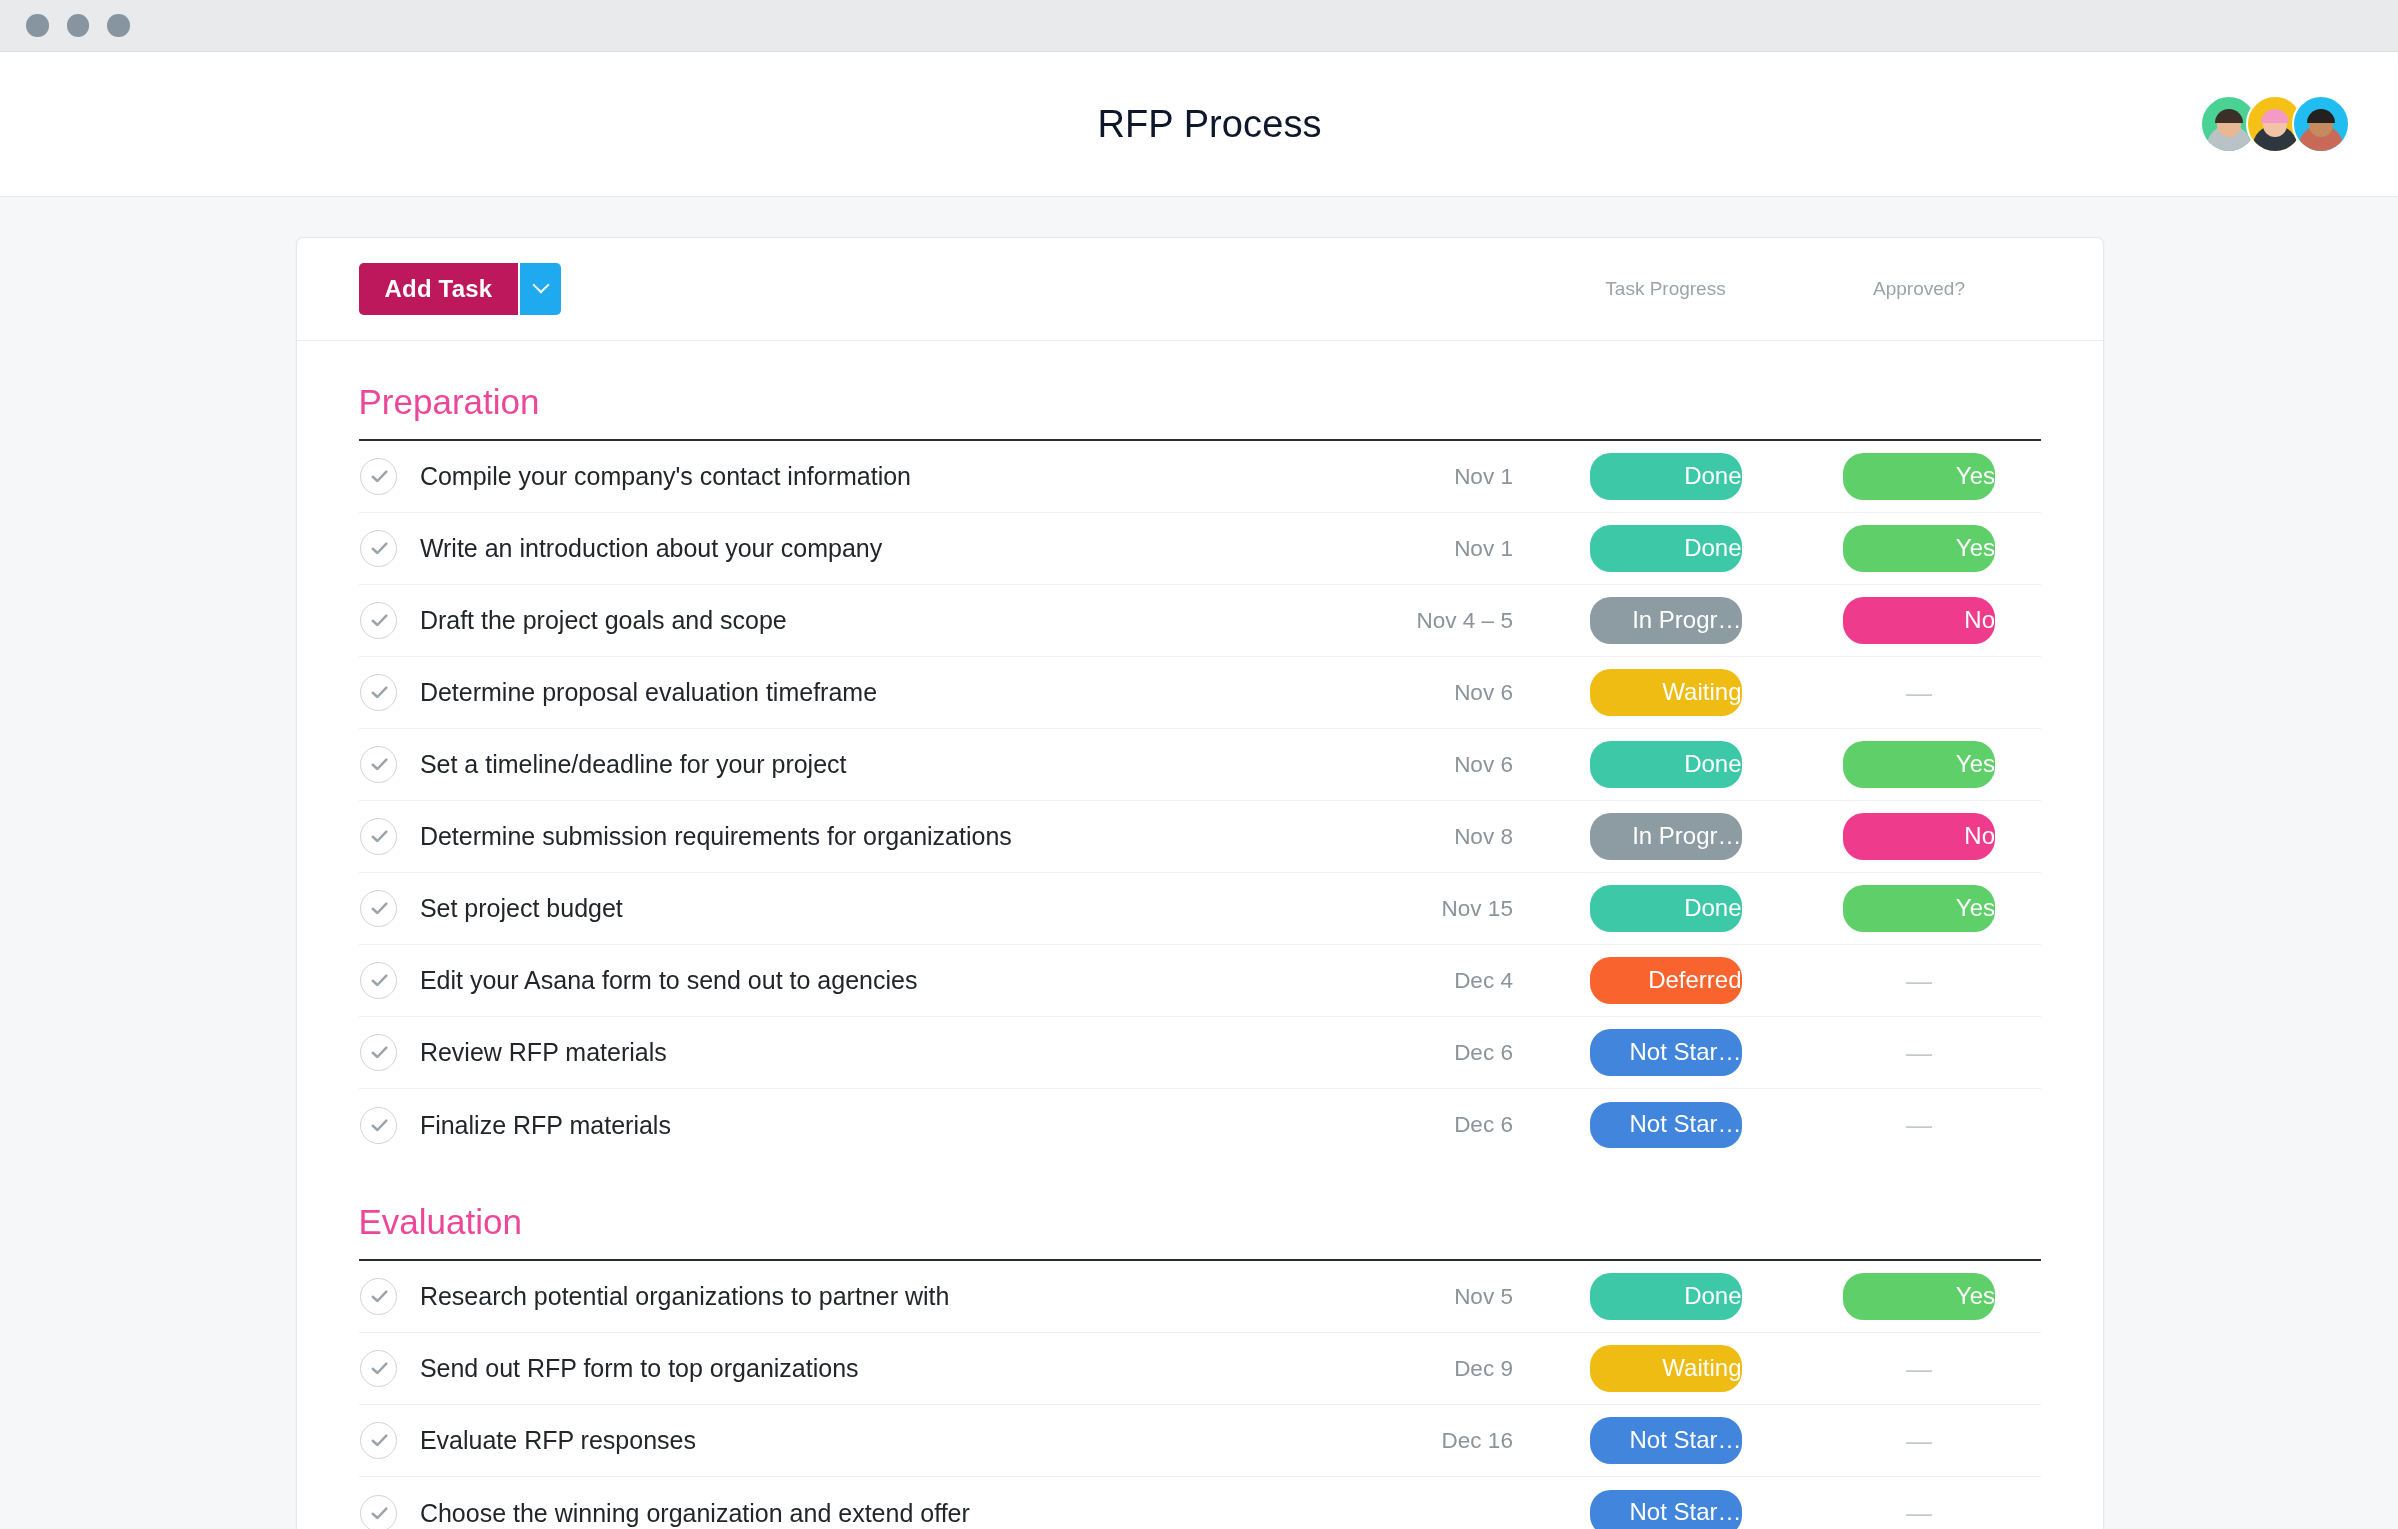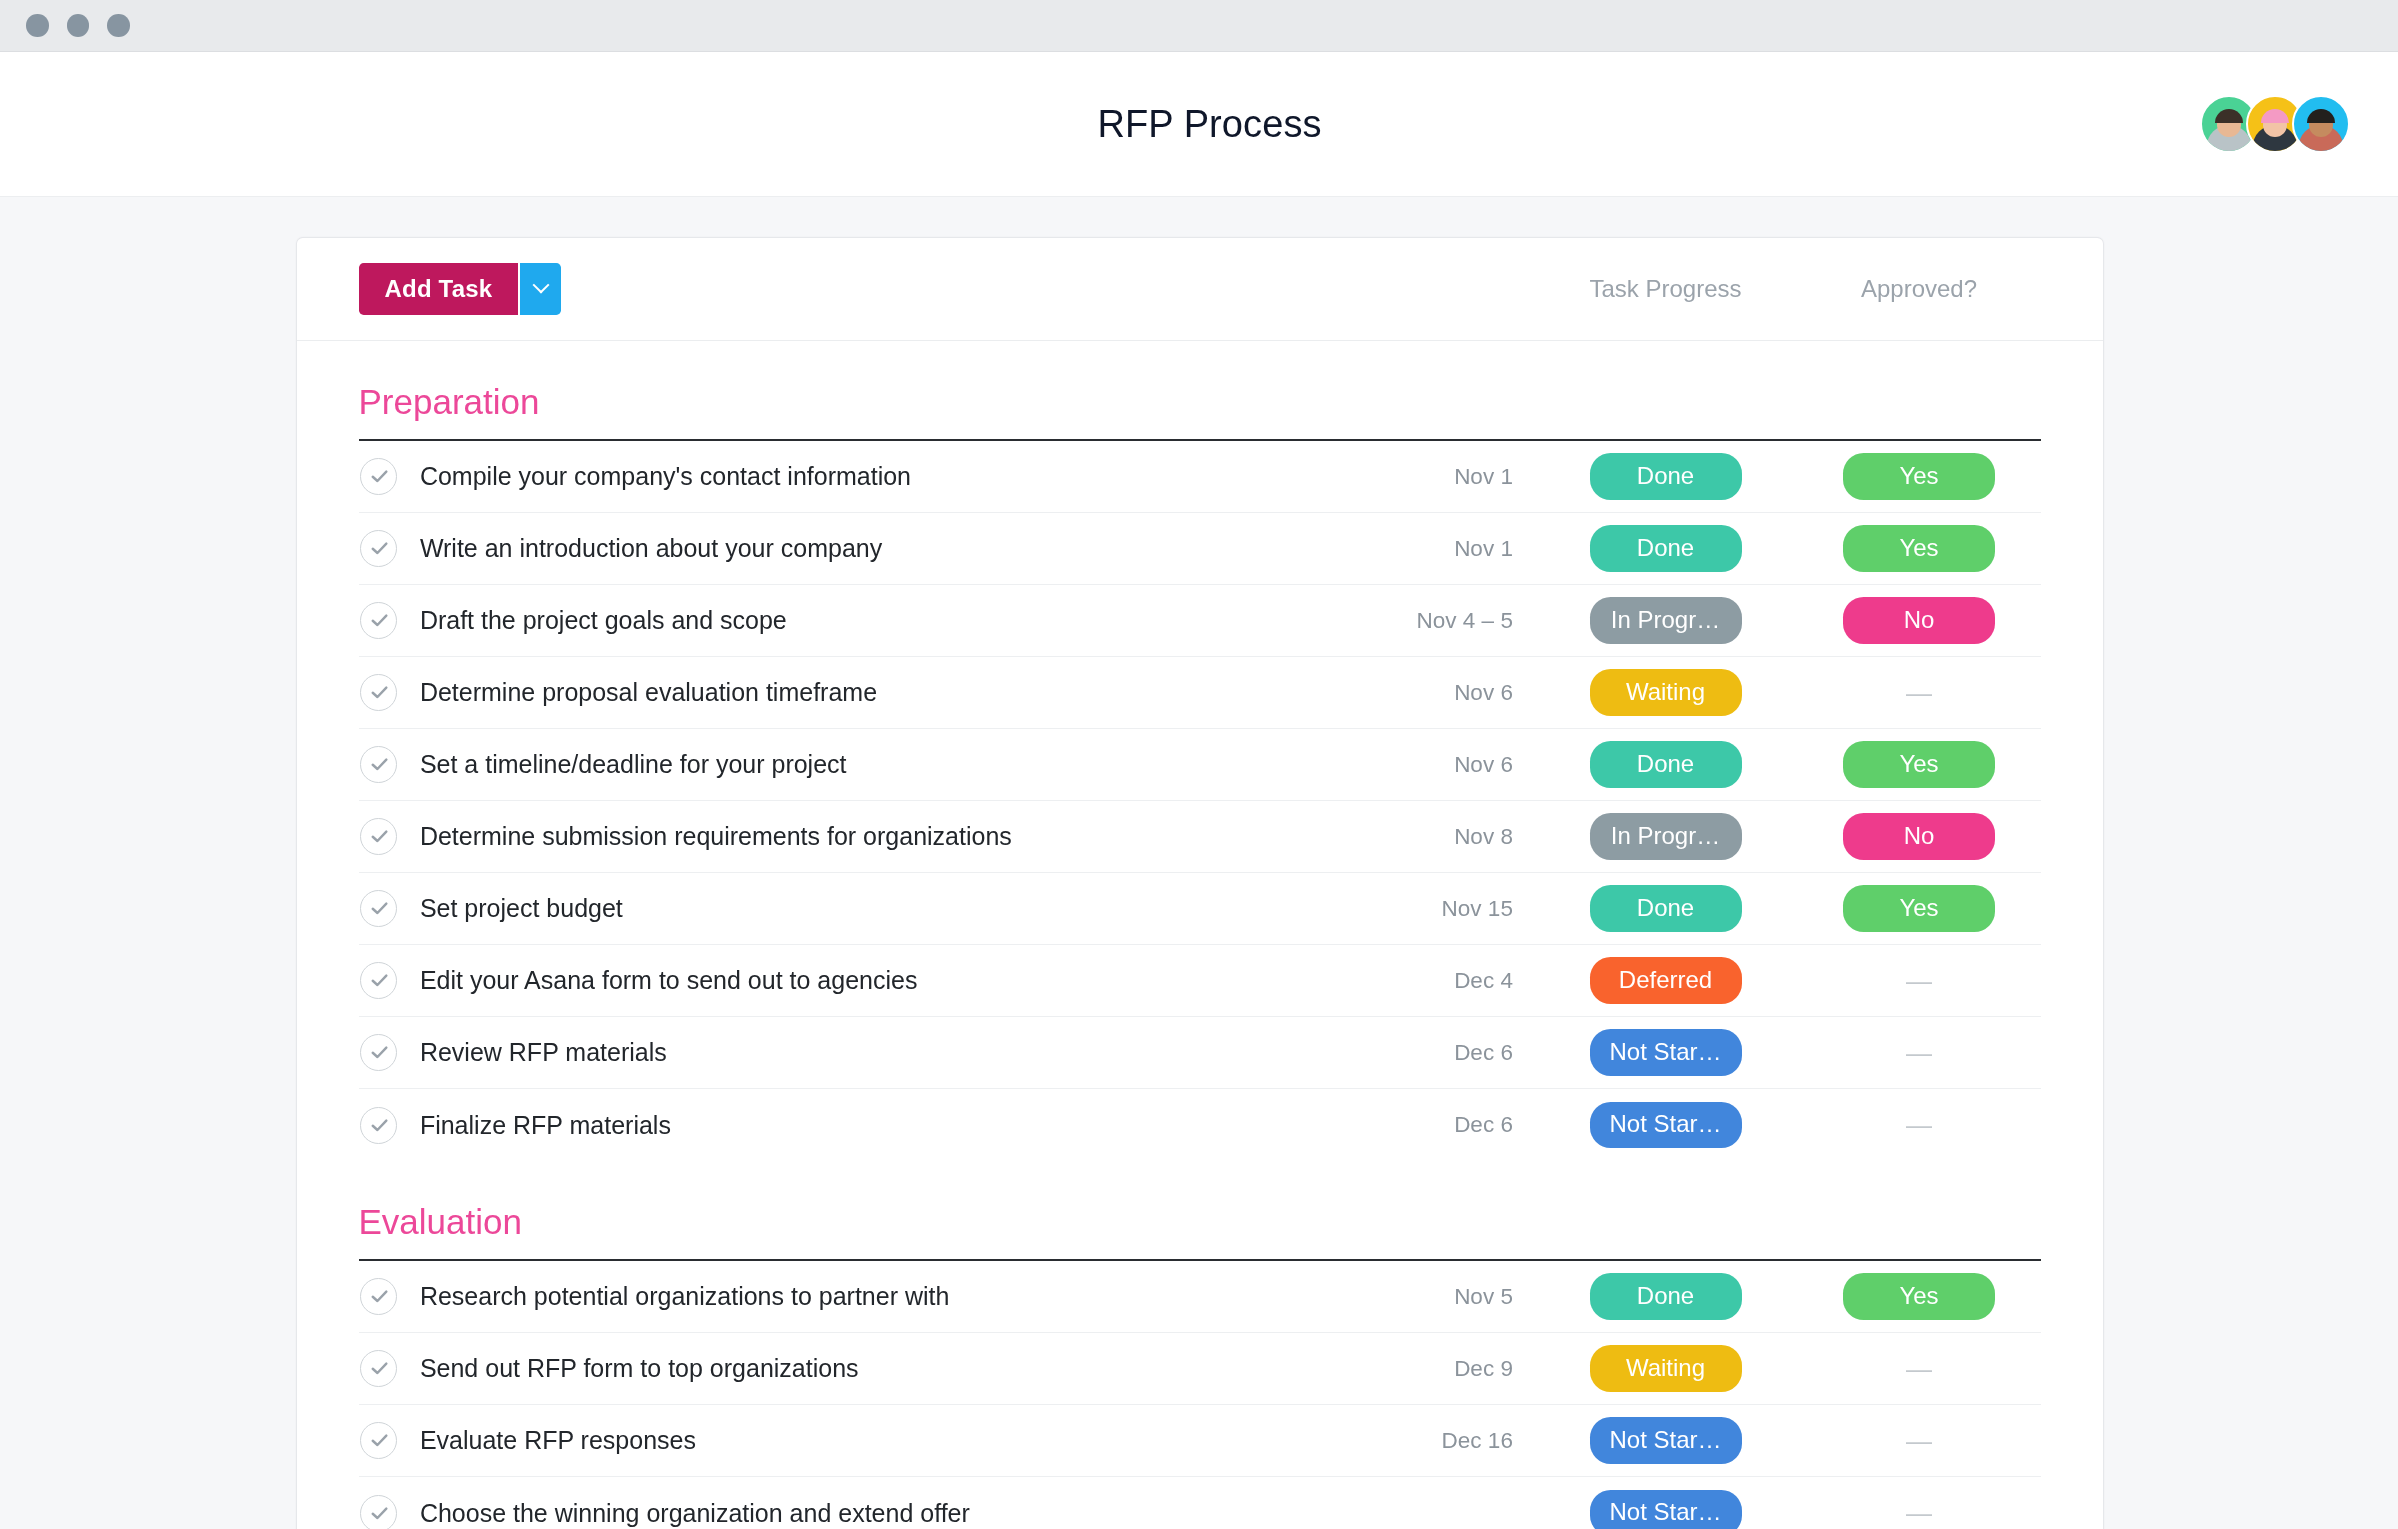--- a/index.html
+++ b/index.html
@@ -126,21 +126,21 @@
     justify-content: center;
   }
   .caret-glyph {
     width: 12px; height: 12px;
     border-right: 2.3px solid #ffffff;
     border-bottom: 2.3px solid #ffffff;
     transform: rotate(45deg) translate(-2.8px,-2.8px);
   }
   .col-heads { margin-left: auto; display: flex; align-items: center; }
   .col-head {
-    font-size: 24px;
+    font-size: 19px;
     color: #9ba3ab;
     text-align: center;
     font-weight: 400;
   }
   .col-head.progress { width: 264px; }
   .col-head.approved { width: 243px; }
 
   
   .section { padding: 0 62px; }
   .section-title {
@@ -196,21 +196,21 @@
     flex: none;
     display: flex;
     justify-content: center;
     align-items: center;
   }
   .cell.approved { width: 243px; }
   .pill {
     display: inline-block;
     min-width: 152px;
     max-width: 152px;
-    text-align: center;
+    text-align: right;
     color: #ffffff;
     font-size: 24px;
     font-weight: 400;
     padding: 8.4px 0 10.3px;
     border-radius: 20.6px;
     white-space: nowrap;
     overflow: hidden;
     text-overflow: ellipsis;
     cursor: pointer;
   }

